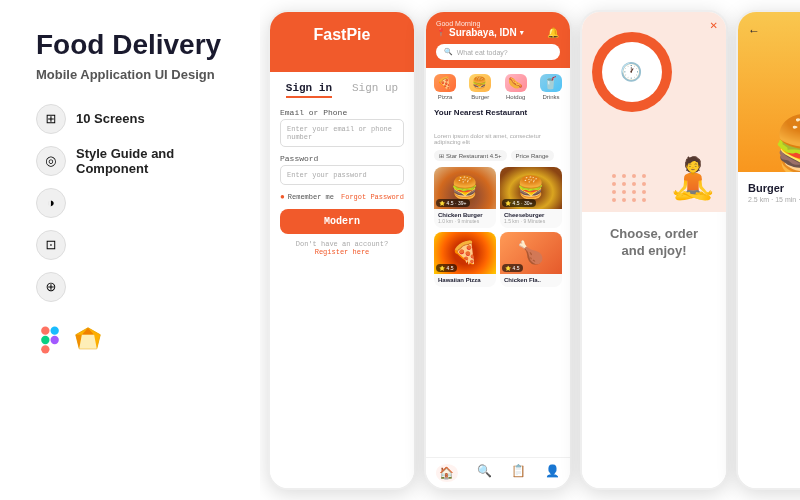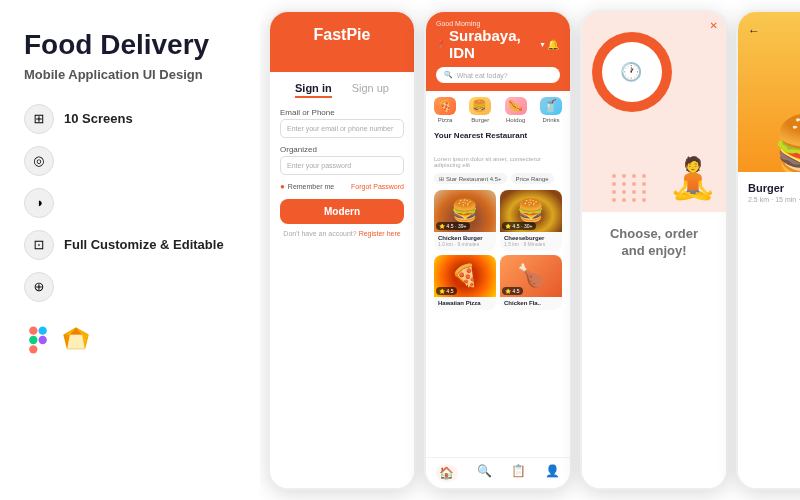--- a/index.html
+++ b/index.html
@@ -8,21 +8,21 @@
       height: 500px;
       background: #fff;
       font-family: 'Segoe UI', Arial, sans-serif;
       overflow: hidden;
       display: flex;
     }
 
     
     .left-panel {
       width: 260px;
-      padding: 30px 24px;
+      padding: 30px 36px;
       flex-shrink: 0;
     }
     .main-title {
       font-size: 28px;
       font-weight: 800;
       color: #1a1a2e;
       line-height: 1.1;
       margin-bottom: 6px;
     }
     .subtitle {
@@ -97,20 +97,21 @@
     .phone-1-top .brand {
       font-size: 16px;
       font-weight: 800;
       color: #fff;
       margin-bottom: 10px;
     }
     .phone-1-content {
       background: #fff;
       padding: 10px 10px;
       flex: 1;
+      font-family: Liberation Mono, monospace;
     }
     .tab-row {
       display: flex;
       justify-content: center;
       gap: 20px;
       margin-bottom: 10px;
     }
     .tab-active {
       font-size: 11px;
       font-weight: 700;
@@ -187,21 +188,21 @@
       font-size: 7px;
       opacity: 0.85;
     }
     .location-row {
       display: flex;
       align-items: center;
       gap: 3px;
       margin-bottom: 6px;
     }
     .location-text {
-      font-size: 15px;
+      font-size: 10px;
       font-weight: 700;
       color: #fff;
     }
     .search-box {
       background: #fff;
       border-radius: 8px;
       padding: 4px 8px;
       font-size: 7px;
       color: #aaa;
       display: flex;
@@ -461,27 +462,27 @@
   <h1 class="main-title">Food Delivery</h1>
   <p class="subtitle">Mobile Application UI Design</p>
 
   <ul class="feature-list">
     <li class="feature-item">
       <div class="feature-icon">⊞</div>
       <span class="feature-text">10 Screens</span>
     </li>
     <li class="feature-item">
       <div class="feature-icon">◎</div>
+      <span class="feature-text">Style Guide and Component</span>
     </li>
     <li class="feature-item">
       <div class="feature-icon">◑</div>
     </li>
     <li class="feature-item">
       <div class="feature-icon">⊡</div>
-      <span class="feature-text">Full Customize &amp; Editable</span>
     </li>
     <li class="feature-item">
       <div class="feature-icon">⊕</div>
     </li>
   </ul>
 
   <div class="tool-icons">
 
     <svg class="figma-svg" viewBox="0 0 38 57" fill="none" xmlns="http://www.w3.org/2000/svg">
       <rect x="1" y="1" width="17" height="17" rx="8.5" fill="#FF7262"></rect>
@@ -508,21 +509,21 @@
     <div class="phone-1-top">
       <div class="brand">FastPie</div>
     </div>
     <div class="phone-1-content">
       <div class="tab-row">
         <span class="tab-active">Sign in</span>
         <span class="tab-inactive">Sign up</span>
       </div>
       <div class="input-label">Email or Phone</div>
       <div class="input-field">Enter your email or phone number</div>
-      <div class="input-label">Organized</div>
+      <div class="input-label">Password</div>
       <div class="input-field">Enter your password</div>
       <div class="remember-row">
         <span class="remember-text">
           <span style="color:#f15a2b; font-size:8px;">●</span>
           <span>Remember me</span>
         </span>
         <span class="forgot-text">Forgot Password</span>
       </div>
       <div class="login-btn">Modern</div>
       <div class="register-text">

